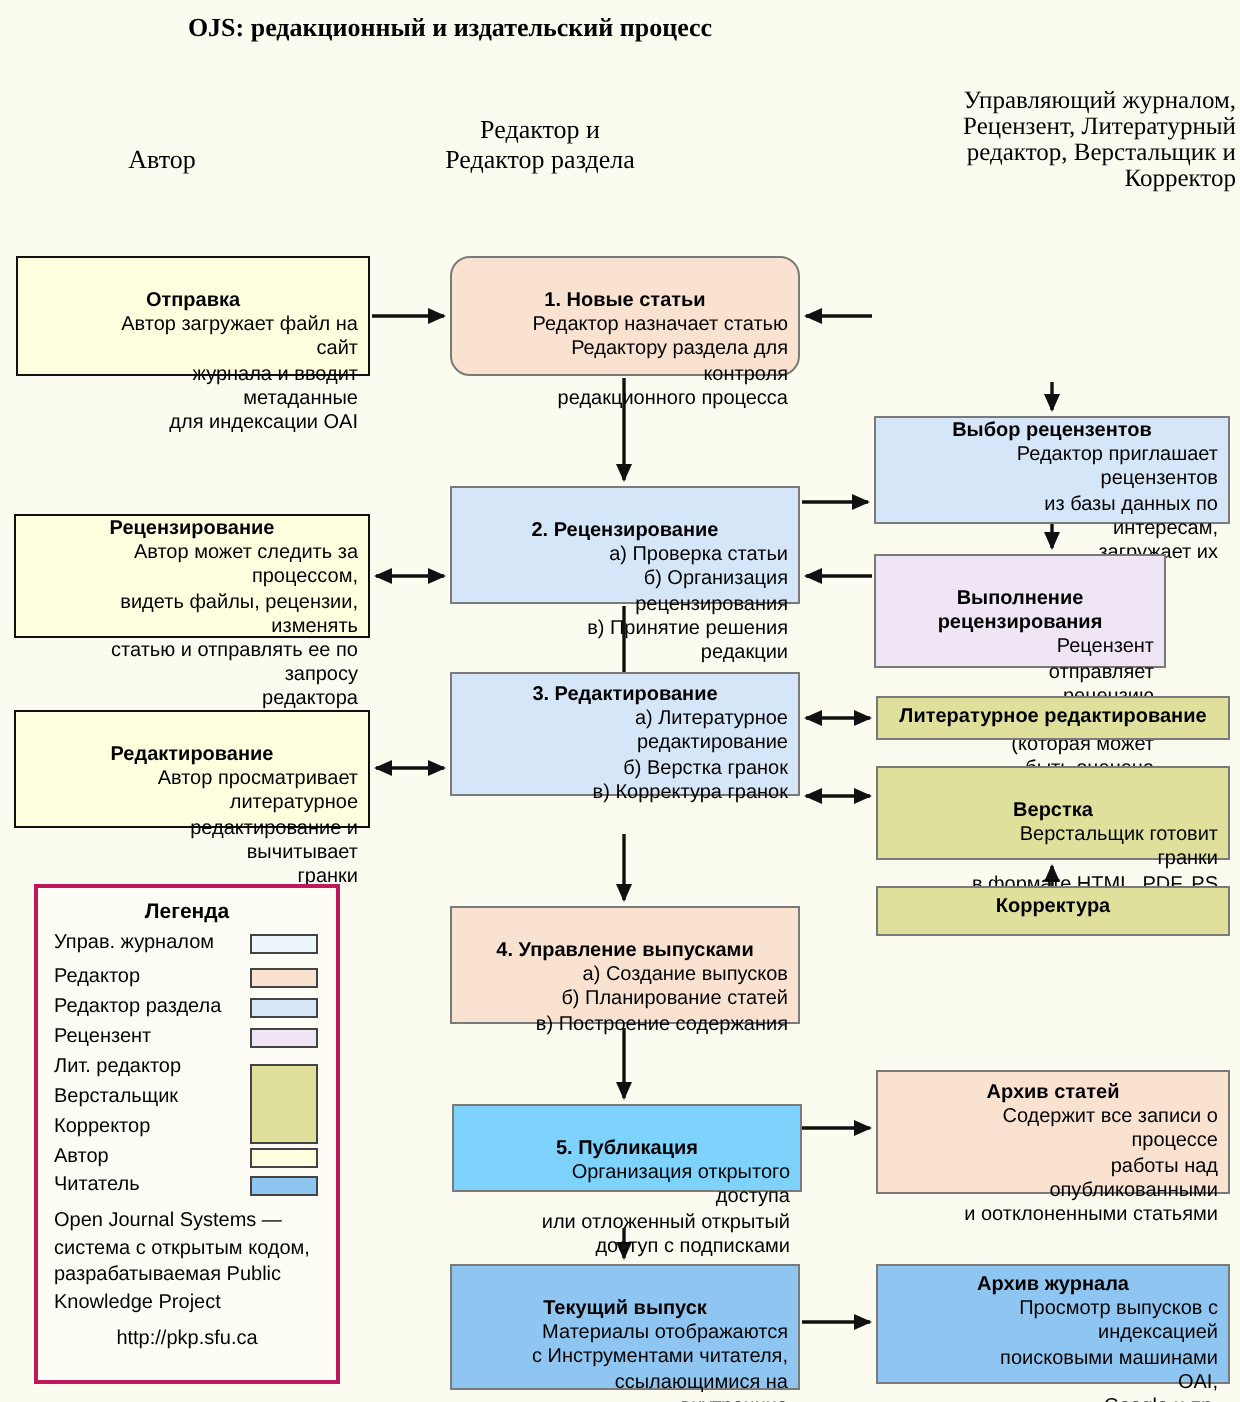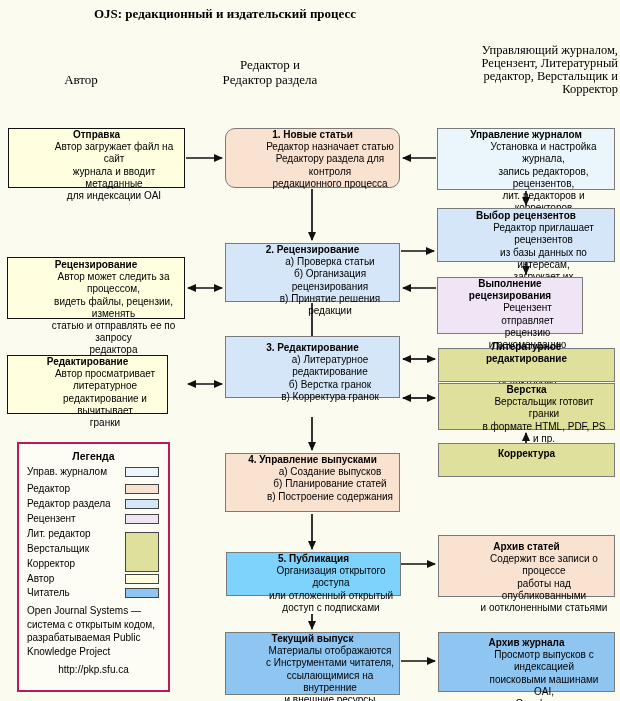--- a/index.html
+++ b/index.html
@@ -15,27 +15,27 @@
     position:absolute;left:30px;top:6px;width:390px;
     text-align:center;font-weight:bold;font-size:13px;
   }
   .col-header{position:absolute;font-size:13px;line-height:15px;white-space:pre-line;}
   #hdr-author{left:31px;top:72px;width:100px;text-align:center;}
   #hdr-editor{left:190px;top:57px;width:160px;text-align:center;}
   #hdr-others{left:450px;top:44px;width:168px;text-align:right;font-size:12.5px;line-height:13px;}
   .box{
     position:absolute;box-sizing:border-box;
     border:1px solid #7a7a7a;
-    padding:0 5px;
+    padding:16px 5px;
     font-size:10px;line-height:12.2px;
   }
   .box--author{border:1.5px solid #111;}
   .box .t{font-weight:bold;text-align:center;white-space:pre-line;}
-  .box .b{text-align:center;white-space:pre-line;margin-left:35px;}
-  .box--center{display:flex;align-items:flex-end;justify-content:center;padding:16px;}
+  .box .b{text-align:right;white-space:pre-line;margin-left:35px;}
+  .box--center{display:flex;align-items:flex-start;justify-content:center;padding:4px;}
   .box--center .t{width:100%;}
   svg.arrows{position:absolute;left:0;top:0;pointer-events:none;}
   
   #legend{
     position:absolute;left:17px;top:442px;width:153px;height:250px;
     box-sizing:border-box;border:2px solid #be185d;background:#FDFDF5;
   }
   #legend .lg-title{position:absolute;left:0;top:6px;width:100%;text-align:center;font-weight:bold;font-size:10.5px;}
   .lg-label{position:absolute;left:8px;font-size:10px;line-height:12px;}
   .lg-swatch{position:absolute;left:106px;width:34px;height:10px;box-sizing:border-box;border:1px solid #444;}
@@ -89,21 +89,21 @@
 журнала и вводит метаданные
 для индексации OAI</div>
   </div>
   <div class="box box--author" style="left: 7px; top: 257px; width: 178px; height: 62px; padding-top: 1px; background-color: rgb(255, 255, 224);">
     <div class="t">Рецензирование</div>
     <div class="b">Автор может следить за процессом,
 видеть файлы, рецензии, изменять
 статью и отправлять ее по запросу
 редактора</div>
   </div>
-  <div class="box box--author" style="left: 7px; top: 355px; width: 161px; height: 59px; background-color: rgb(255, 255, 224);">
+  <div class="box box--author" style="left: 7px; top: 355px; width: 178px; height: 59px; background-color: rgb(255, 255, 224);">
     <div class="t">Редактирование</div>
     <div class="b">Автор просматривает литературное
 редактирование и вычитывает
 гранки</div>
   </div>
 
   <div class="box" style="left: 225px; top: 128px; width: 175px; height: 60px; background-color: rgb(250, 226, 208); border-radius: 10px;">
     <div class="t">1. Новые статьи</div>
     <div class="b">Редактор назначает статью
 Редактору раздела для контроля
@@ -134,26 +134,20 @@
 доступ с подписками</div>
   </div>
   <div class="box" style="left: 225px; top: 632px; width: 175px; height: 63px; background-color: rgb(143, 198, 241);">
     <div class="t">Текущий выпуск</div>
     <div class="b">Материалы отображаются
 с Инструментами читателя,
 ссылающимися на внутренние
 и внешние ресурсы</div>
   </div>
 
-  <div class="box" style="left: 437px; top: 128px; width: 178px; height: 62px; background-color: rgb(234, 246, 251);">
-    <div class="t">Управление журналом</div>
-    <div class="b">Установка и настройка журнала,
-запись редакторов, рецензентов,
-лит. редакторов и корректоров</div>
-  </div>
   <div class="box" style="left: 437px; top: 208px; width: 178px; height: 54px; padding-top: 1px; background-color: rgb(212, 230, 247);">
     <div class="t">Выбор рецензентов</div>
     <div class="b">Редактор приглашает рецензентов
 из базы данных по интересам,
 загружает их</div>
   </div>
   <div class="box" style="left: 437px; top: 277px; width: 146px; height: 57px; background-color: rgb(239, 229, 245);">
     <div class="t">Выполнение рецензирования</div>
     <div class="b">Рецензент отправляет рецензию
 и рекомендацию (которая может

